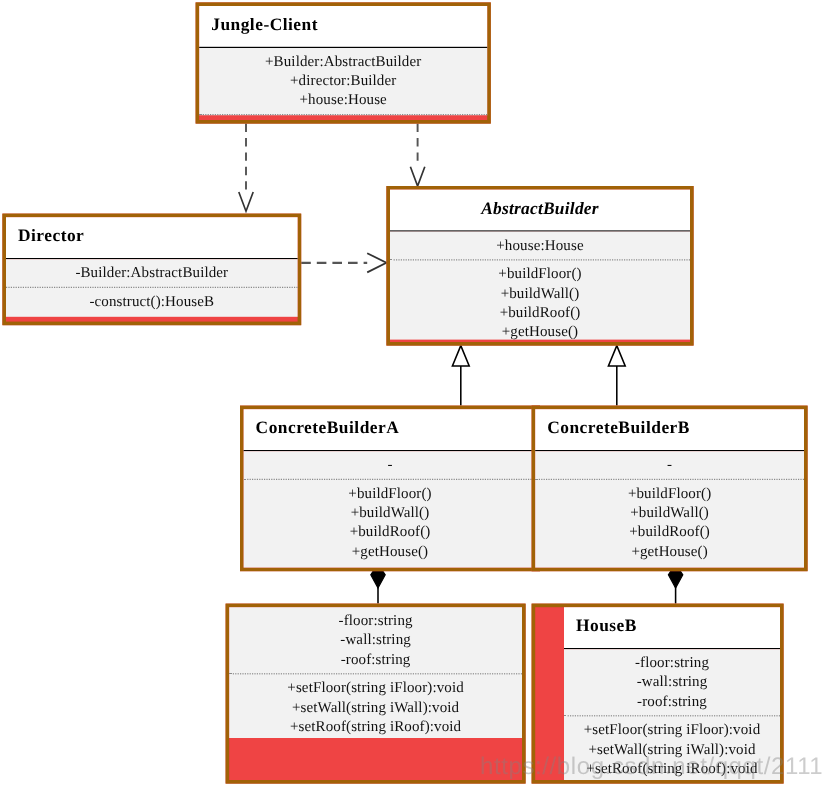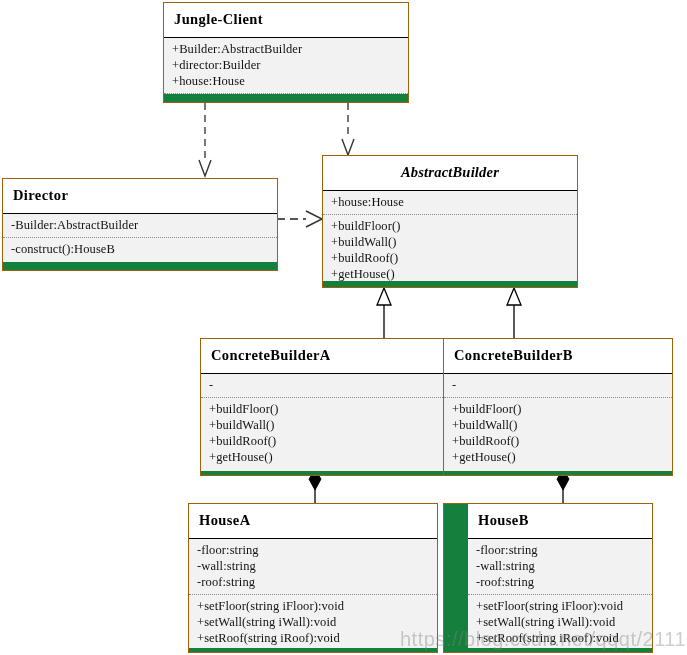--- a/index.html
+++ b/index.html
@@ -8,22 +8,22 @@
     background:#ffffff;
     font-family:"Liberation Serif","DejaVu Serif",serif;
     position:relative;
     overflow:hidden;
   }
   #canvas{position:absolute;left:0;top:0;width:687px;height:655px;}
   svg.edges{position:absolute;left:0;top:0;width:687px;height:655px;pointer-events:none;}
 
   .uml-class{
     position:absolute;
-    background:#15803d;
-    border:1px solid #a16207;
+    background:#ef4444;
+    border:3px solid #a16207;
     box-sizing:border-box;
     z-index:2;
   }
   .uml-header{
     background:#ffffff;
     padding:8px 10px 9px 10px;
     font-weight:bold;
     font-size:14.5px;
     color:#000;
     letter-spacing:0.4px;
@@ -49,20 +49,21 @@
   .uml-compartment.trailing-sep{
     border-bottom:1px dotted #8a8a8a;
     padding-bottom:4px;
   }
   .uml-row{
     font-size:12.5px;
     line-height:16px;
     color:#111;
     white-space:nowrap;
     letter-spacing:0.1px;
+    text-align:center;
   }
   .watermark{
     position:absolute;
     z-index:5;
     color:rgba(130,130,130,0.40);
     font-size:20px;
     font-family:"Liberation Sans","DejaVu Sans",sans-serif;
     white-space:nowrap;
     pointer-events:none;
     letter-spacing:0.5px;
@@ -115,21 +116,21 @@
     <div class="uml-header">Jungle-Client</div>
     <div class="uml-body" style="height:56px;">
       <div class="uml-compartment trailing-sep">
         <div class="uml-row">+Builder:AbstractBuilder</div>
         <div class="uml-row">+director:Builder</div>
         <div class="uml-row">+house:House</div>
       </div>
     </div>
   </div>
 
-  <div class="uml-class" style="left:2px;top:178px;width:276px;height:93px;">
+  <div class="uml-class" style="left:2px;top:178px;width:249px;height:93px;">
     <div class="uml-header">Director</div>
     <div class="uml-body" style="height:48px;">
       <div class="uml-compartment">
         <div class="uml-row">-Builder:AbstractBuilder</div>
       </div>
       <div class="uml-compartment">
         <div class="uml-row">-construct():HouseB</div>
       </div>
     </div>
   </div>
@@ -173,21 +174,20 @@
       <div class="uml-compartment">
         <div class="uml-row">+buildFloor()</div>
         <div class="uml-row">+buildWall()</div>
         <div class="uml-row">+buildRoof()</div>
         <div class="uml-row">+getHouse()</div>
       </div>
     </div>
   </div>
 
   <div class="uml-class" style="left:188px;top:503px;width:250px;height:150px;">
-    <div class="uml-header">HouseA</div>
     <div class="uml-body" style="height:109px;">
       <div class="uml-compartment">
         <div class="uml-row">-floor:string</div>
         <div class="uml-row">-wall:string</div>
         <div class="uml-row">-roof:string</div>
       </div>
       <div class="uml-compartment">
         <div class="uml-row">+setFloor(string iFloor):void</div>
         <div class="uml-row">+setWall(string iWall):void</div>
         <div class="uml-row">+setRoof(string iRoof):void</div>

